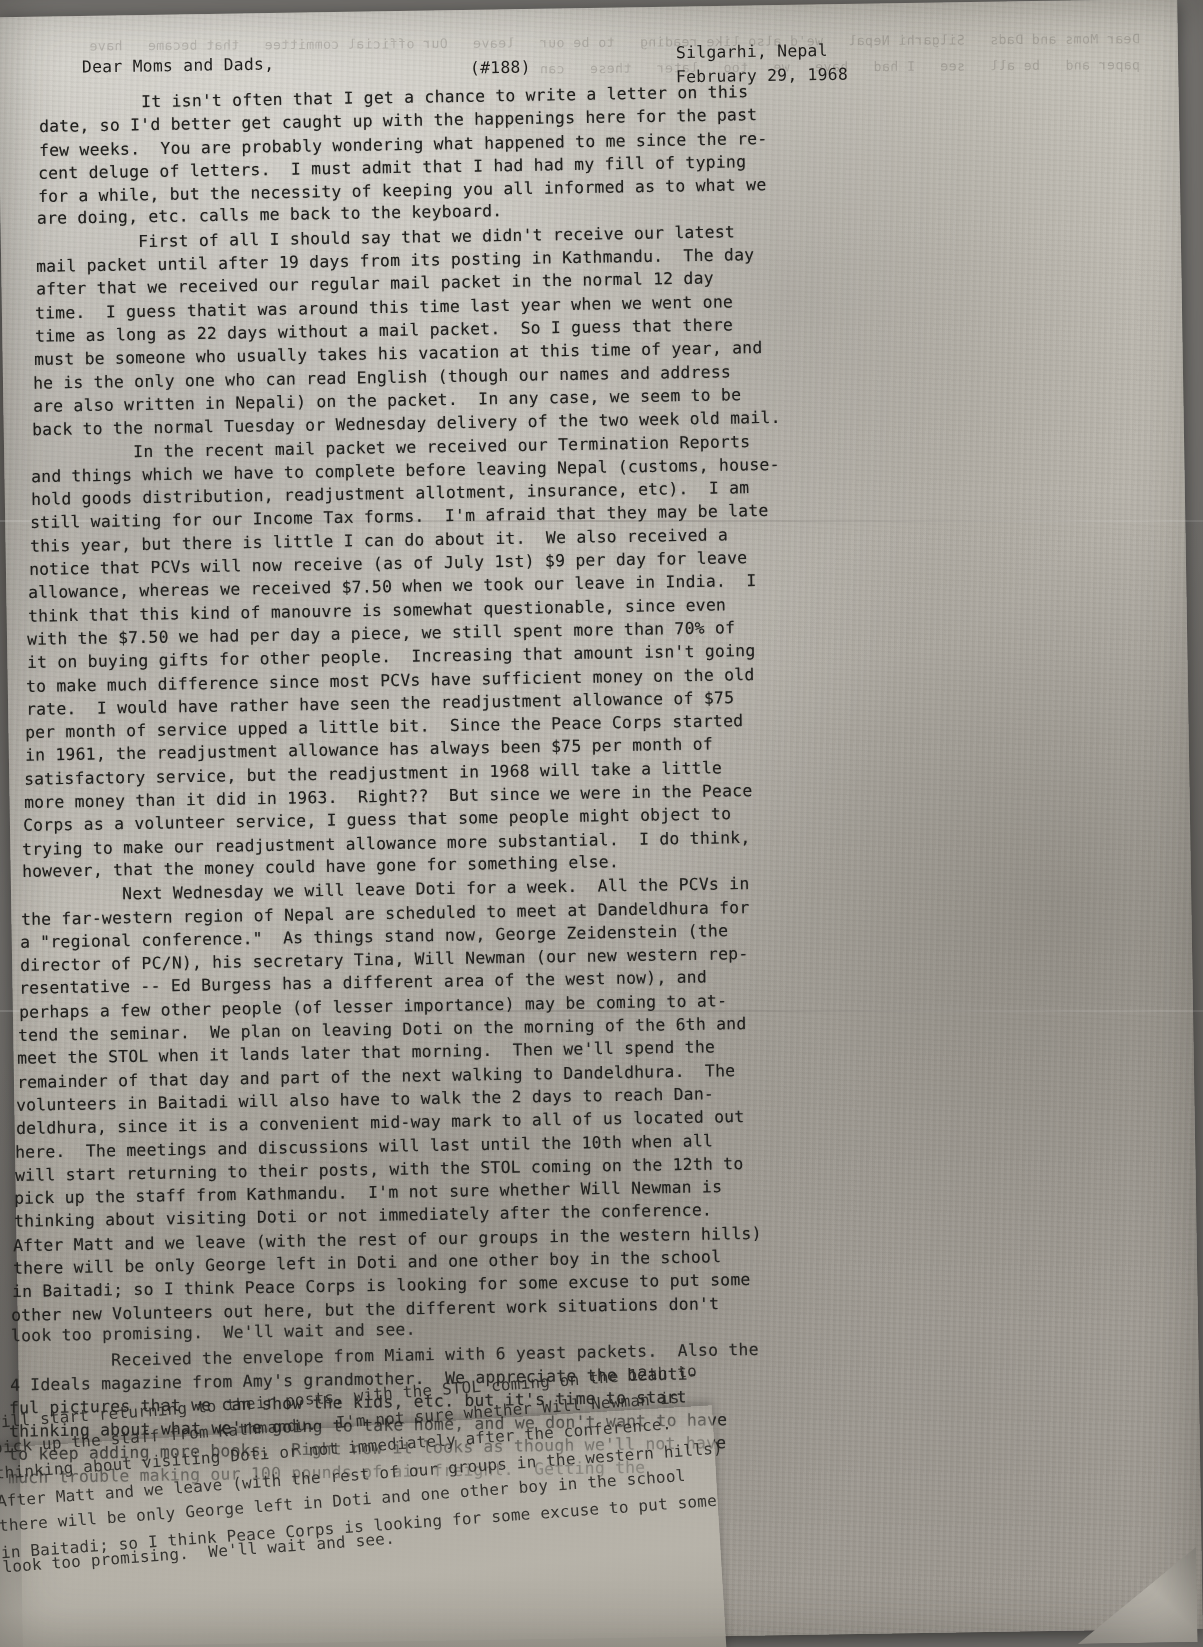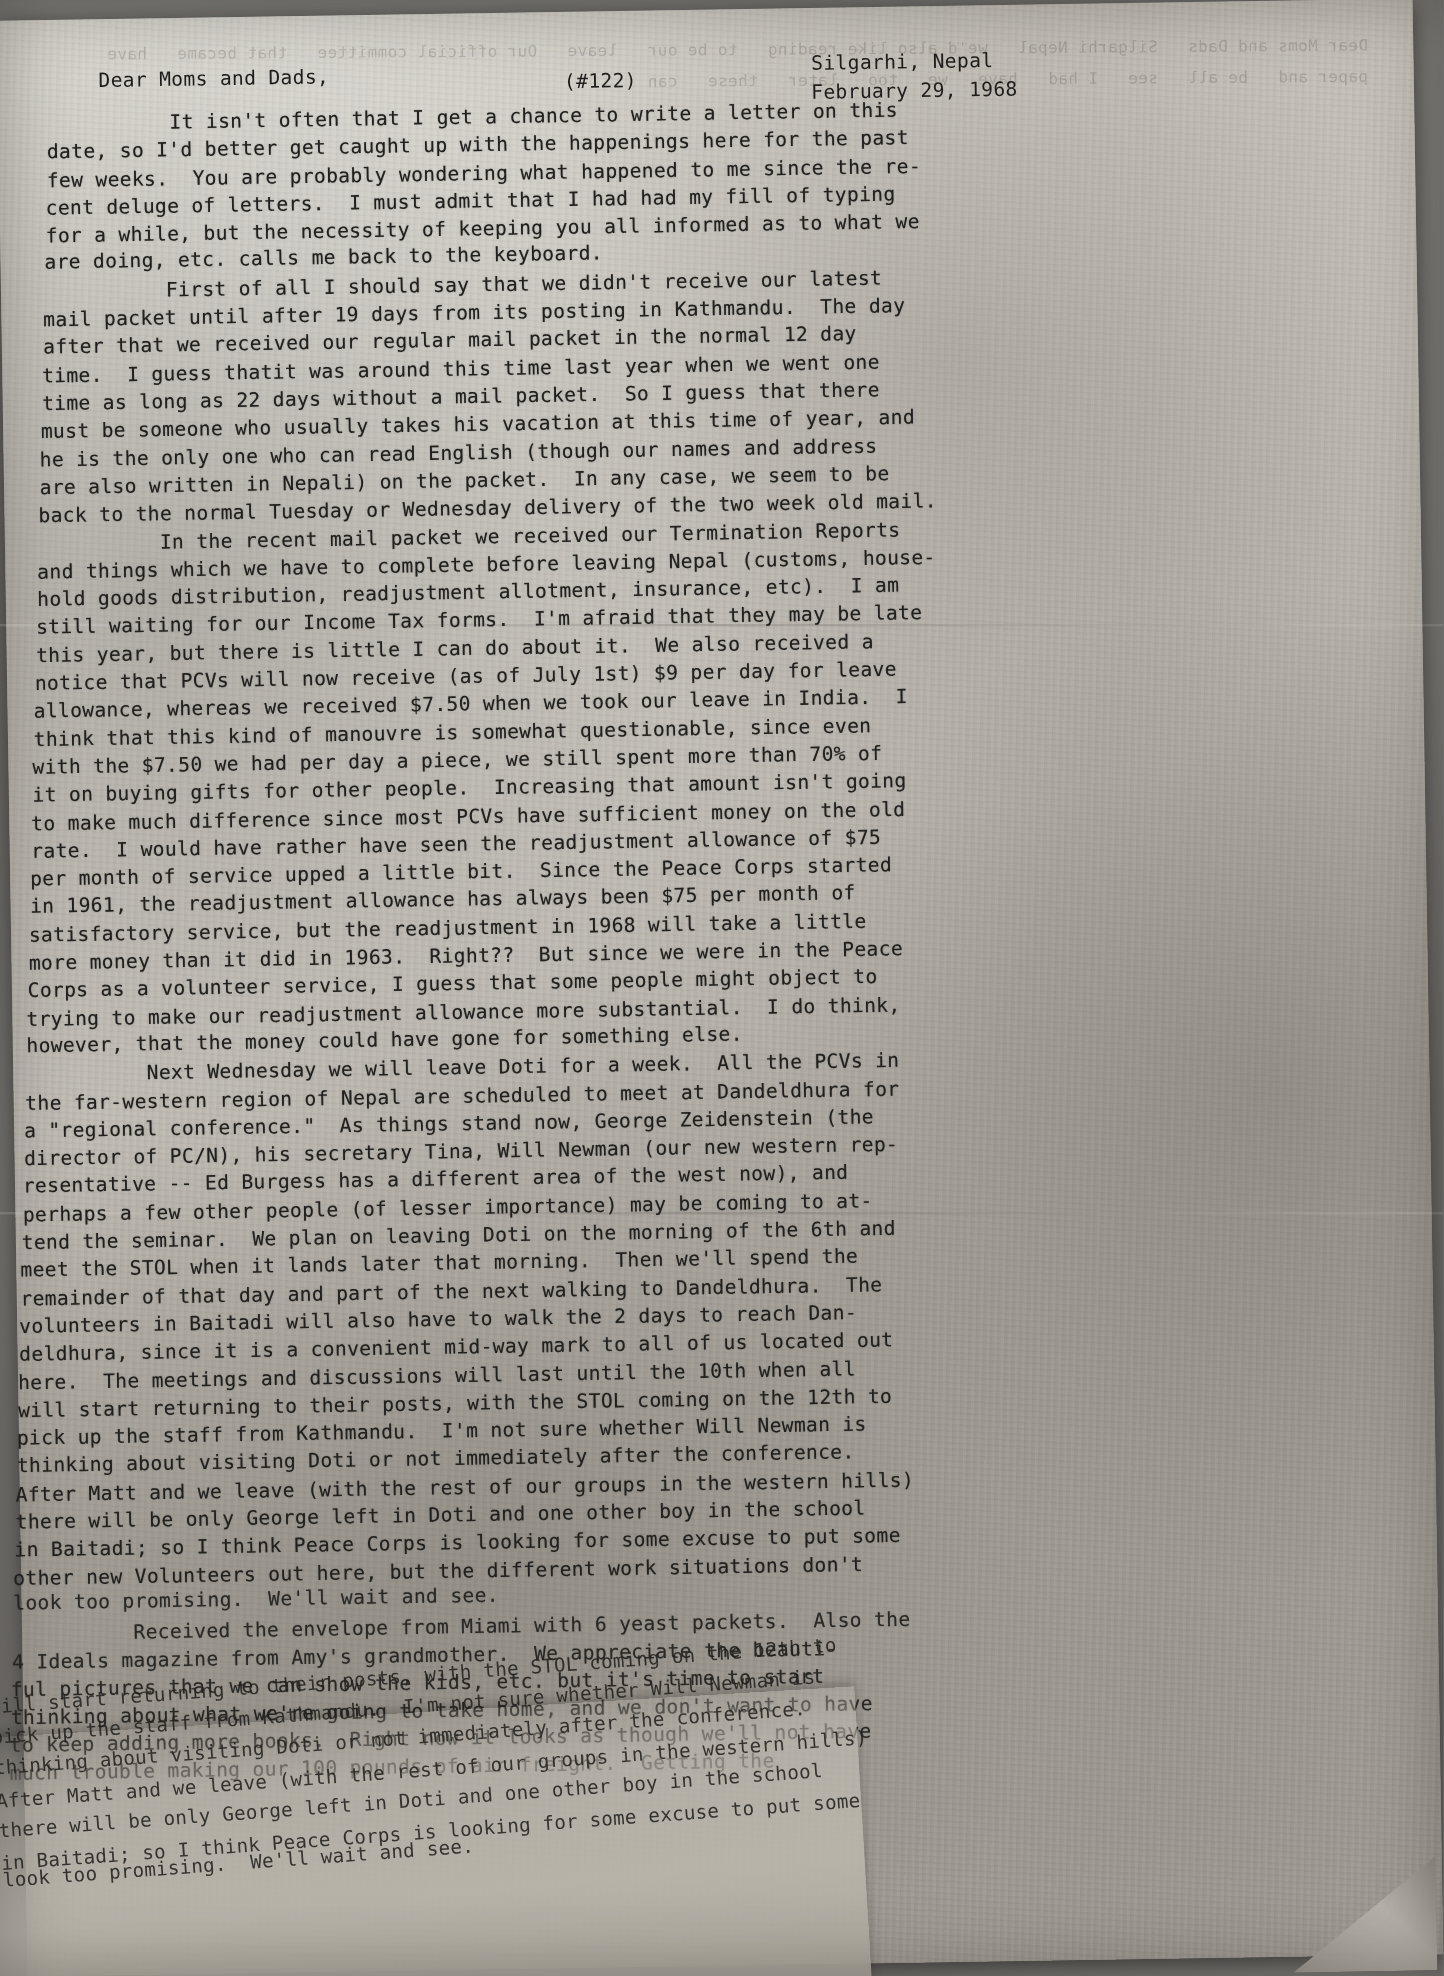--- a/index.html
+++ b/index.html
@@ -150,21 +150,21 @@
   <div class="paper tex2"></div>
   <div class="grain"></div>
 
   <div class="ghost">Dear Moms and Dads   Silgarhi Nepal   we'd also like reading   to be our   leave   Our official committee   that became   have   paper and   be all   see   I had   have   we   too   later   these   can</div>
 
   <div class="crease" style="top:520px;"></div>
   <div class="crease" style="top:1010px;"></div>
 
   <div class="typed" id="typed-layer">
     <div class="head-line" id="salutation" style="left:82px; top:56px; transform:rotate(-0.9deg);">Dear Moms and Dads,</div>
-    <div class="head-line" id="letternum" style="left:470px; top:58px; transform:rotate(-0.9deg);">(#122)</div>
+    <div class="head-line" id="letternum" style="left:470px; top:58px; transform:rotate(-0.9deg);">(#188)</div>
     <div class="head-line" id="place" style="left:676px; top:42px; transform:rotate(-0.9deg);">Silgarhi, Nepal</div>
     <div class="head-line" id="date" style="left:676px; top:66px; transform:rotate(-0.9deg);">February 29, 1968</div>
   <div class="tline" style="left: 40px; top: 88px; transform: rotate(-0.95deg);">          It isn't often that I get a chance to write a letter on this</div>
       <div class="tline" style="left: 39.45px; top: 111.3px; transform: rotate(-0.95deg);">date, so I'd better get caught up with the happenings here for the past</div>
       <div class="tline" style="left: 38.9px; top: 134.6px; transform: rotate(-0.95deg);">few weeks.  You are probably wondering what happened to me since the re-</div>
       <div class="tline" style="left: 38.35px; top: 157.9px; transform: rotate(-0.95deg);">cent deluge of letters.  I must admit that I had had my fill of typing</div>
       <div class="tline" style="left: 37.8px; top: 181.2px; transform: rotate(-0.95deg);">for a while, but the necessity of keeping you all informed as to what we</div>
       <div class="tline" style="left: 37.25px; top: 204.5px; transform: rotate(-0.95deg);">are doing, etc. calls me back to the keyboard.</div>
       <div class="tline" style="left: 36.7px; top: 227.8px; transform: rotate(-0.95deg);">          First of all I should say that we didn't receive our latest</div>
       <div class="tline" style="left: 36.15px; top: 251.1px; transform: rotate(-0.95deg);">mail packet until after 19 days from its posting in Kathmandu.  The day</div>

